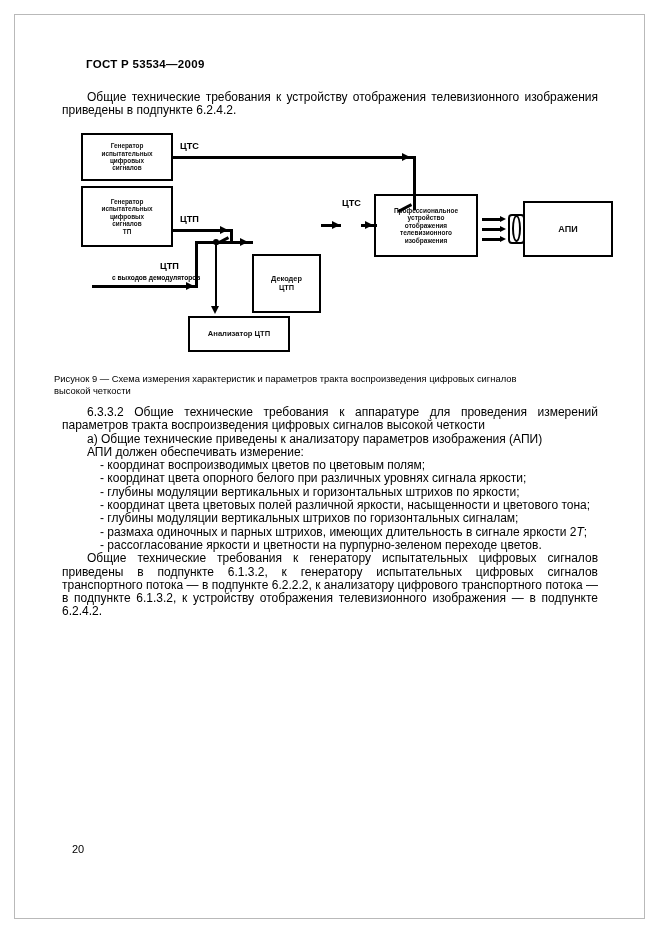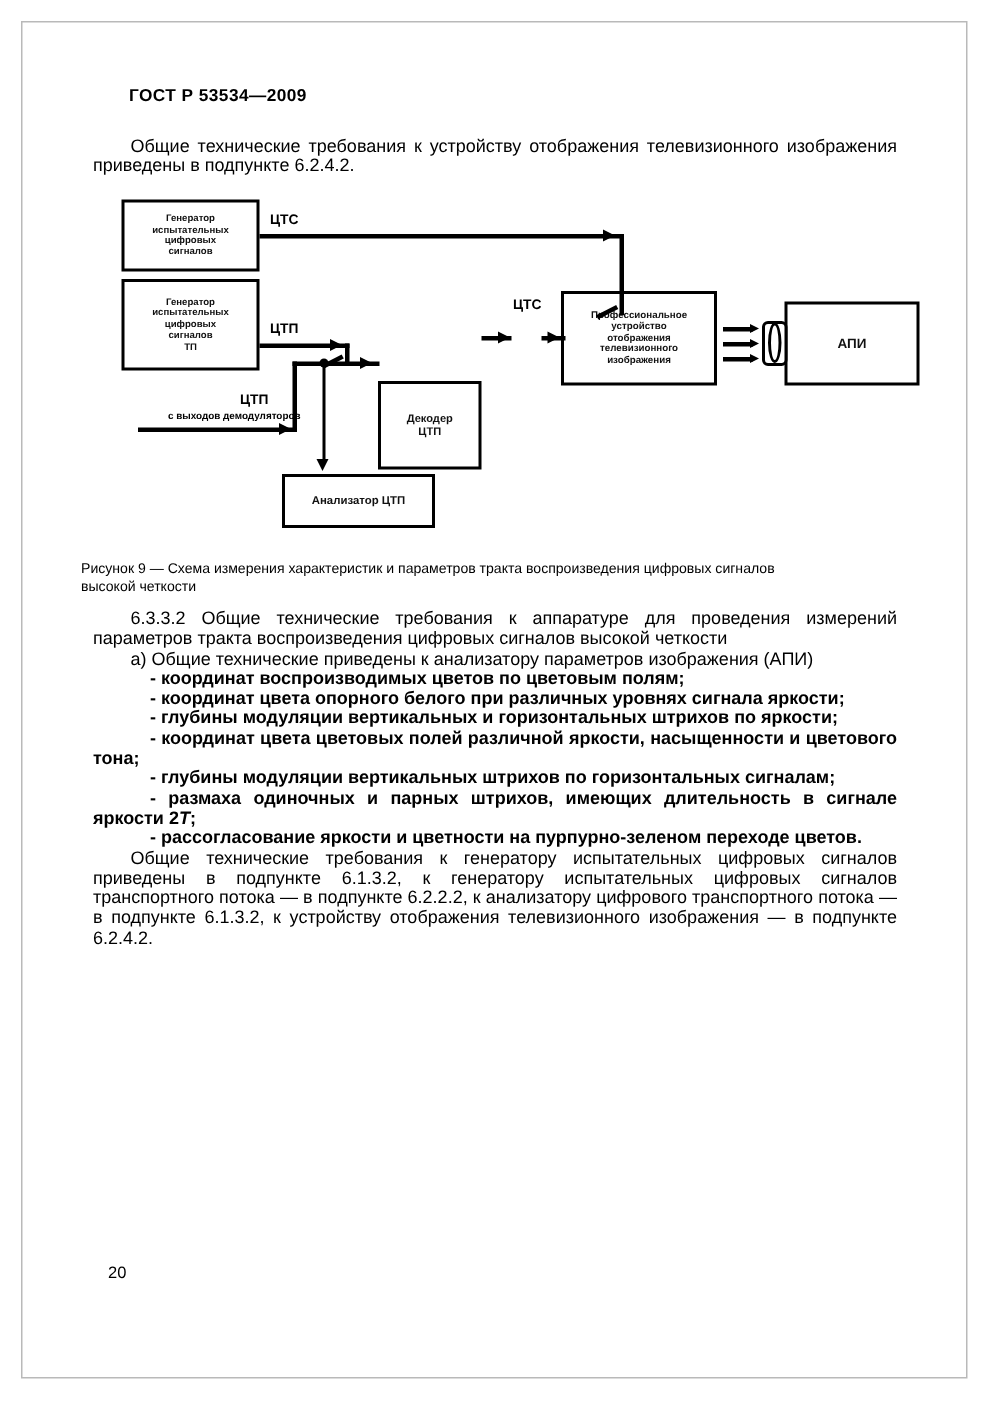--- a/index.html
+++ b/index.html
@@ -45,21 +45,20 @@
     text-align: justify;
   }
   .body-text p {
     margin: 0;
   }
   .indent {
     text-indent: 25px;
   }
   .indent-list {
     text-indent: 38px;
-    font-weight: bold;
   }
   .para-intro { top: 91px; }
   .para-main { top: 406px; }
   .caption {
     position: absolute;
     left: 54px;
     top: 373px;
     width: 536px;
     font-size: 9.4px;
     line-height: 12px;
@@ -295,20 +294,21 @@
   </div>
 
   <div class="caption">
     <div>Рисунок 9 — Схема измерения характеристик и параметров тракта воспроизведения цифровых сигналов</div>
     <div>высокой четкости</div>
   </div>
 
   <div class="body-text para-main">
     <p class="indent">6.3.3.2 Общие технические требования к аппаратуре для проведения измерений параметров тракта воспроизведения цифровых сигналов высокой четкости</p>
     <p class="indent">а) Общие технические приведены к анализатору параметров изображения (АПИ)</p>
+    <p class="indent">АПИ должен обеспечивать измерение:</p>
     <p class="indent-list">- координат воспроизводимых цветов по цветовым полям;</p>
     <p class="indent-list">- координат цвета опорного белого при различных уровнях сигнала яркости;</p>
     <p class="indent-list">- глубины модуляции вертикальных и горизонтальных штрихов по яркости;</p>
     <p class="indent-list">- координат цвета цветовых полей различной яркости, насыщенности и цветового тона;</p>
     <p class="indent-list">- глубины модуляции вертикальных штрихов по горизонтальных сигналам;</p>
     <p class="indent-list">- размаха одиночных и парных штрихов, имеющих длительность в сигнале яркости 2<i class="var">T</i>;</p>
     <p class="indent-list">- рассогласование яркости и цветности на пурпурно-зеленом переходе цветов.</p>
     <p class="indent">Общие технические требования к генератору испытательных цифровых сигналов приведены в подпункте 6.1.3.2, к генератору испытательных цифровых сигналов транспортного потока — в подпункте 6.2.2.2, к анализатору цифрового транспортного потока — в подпункте 6.1.3.2, к устройству отображения телевизионного изображения — в подпункте 6.2.4.2.</p>
   </div>
 

